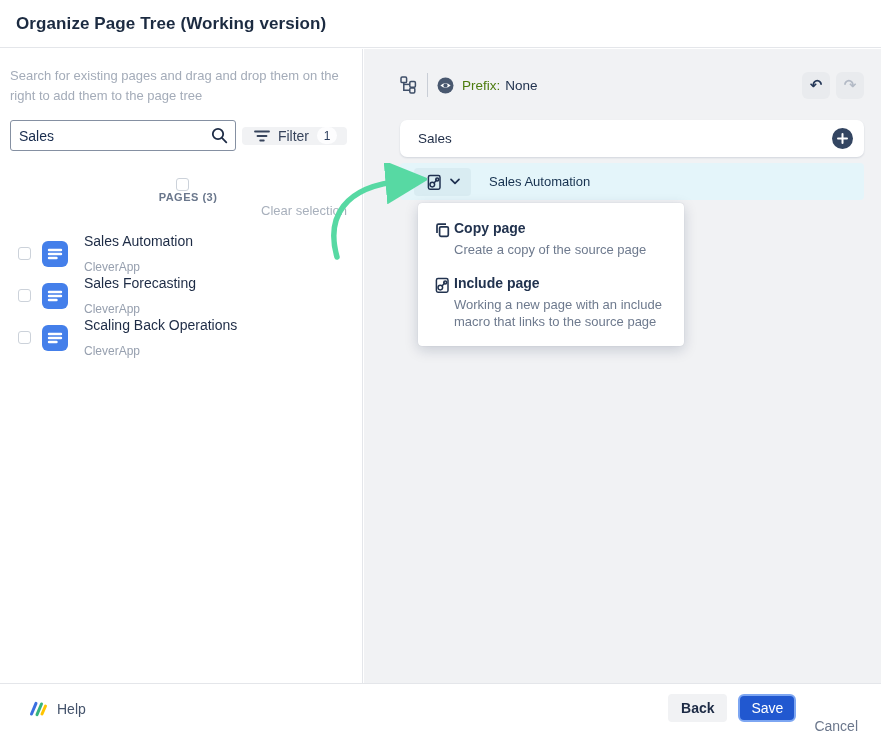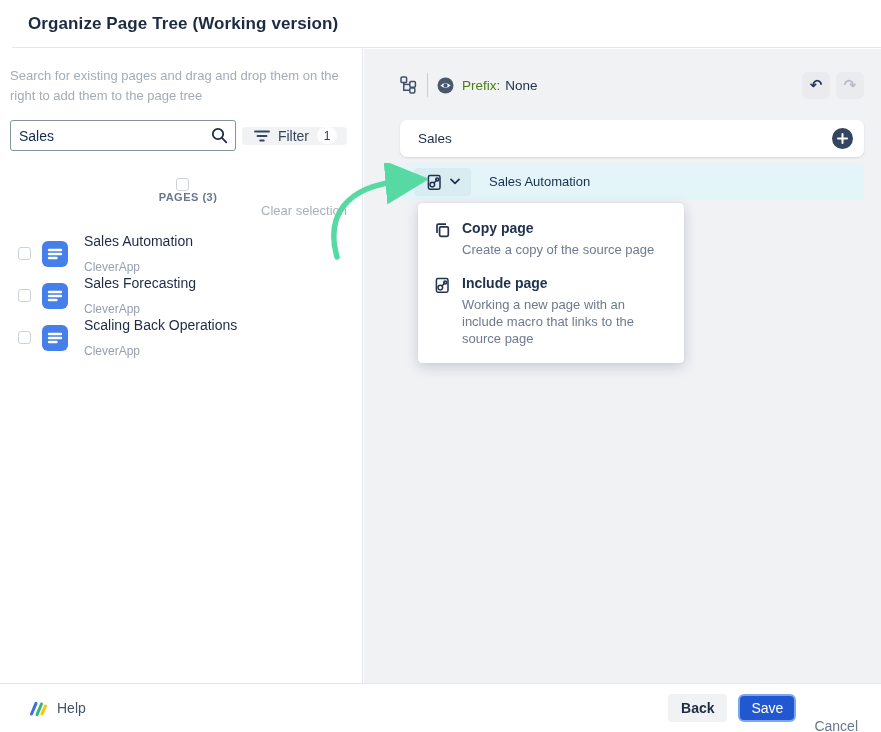--- a/index.html
+++ b/index.html
@@ -1,20 +1,20 @@
 <!DOCTYPE html>
 <html><head>
 <meta charset="utf-8">
 <style>
   * { margin:0; padding:0; box-sizing:border-box; }
   html,body { width:881px; height:732px; background:#fff; font-family:"Liberation Sans", sans-serif; }
   .app { position:relative; width:881px; height:732px; overflow:hidden; background:#fff; }
 
   
-  .header { position:absolute; top:0; left:12px; right:0; height:48px; background:#fff; border-bottom:1px solid #e4e6ea; display:flex; align-items:center; padding-left:16px; }
+  .header { position:absolute; top:0; left:0; right:0; height:48px; background:#fff; border-bottom:1px solid #e4e6ea; display:flex; align-items:center; padding-left:16px; }
   .header h1 { font-size:17px; font-weight:700; color:#1c2b41; letter-spacing:.1px; }
 
   
   .left-panel { position:absolute; top:49px; left:0; width:363px; bottom:49px; background:#fff; border-right:1px solid #e4e6ea; }
   .right-panel { position:absolute; top:49px; left:364px; right:0; bottom:49px; background:#f1f2f4; padding:22px 17px 0 36px; }
 
   
   .helper { margin:17px 14px 0 10px; font-size:13px; line-height:1.5; color:#a4acb9; }
   .search-row { display:flex; align-items:center; margin:15px 15px 0 10px; gap:6px; }
   .search-box { position:relative; flex:1; }
@@ -49,32 +49,32 @@
   .root-card { margin-top:21px; height:37px; background:#fff; border-radius:7px; box-shadow:0 1px 2px rgba(23,43,77,.14); display:flex; align-items:center; padding:0 11px 0 18px; }
   .root-label { font-size:13.5px; color:#1d2b45; }
   .add-btn { margin-left:auto; width:21px; height:21px; border-radius:50%; background:#334561; border:none; display:flex; align-items:center; justify-content:center; cursor:pointer; }
 
   .child-row { margin-top:6px; height:37px; background:#e4f5fa; border-radius:4px; display:flex; align-items:center; padding-left:14px; }
   .mode-btn { width:57px; height:28px; background:#d9ecf2; border:none; border-radius:4px; display:flex; align-items:center; justify-content:center; gap:7px; cursor:pointer; }
   .child-label { font-size:13px; color:#16314f; margin-left:18px; }
 
   
   .menu { position:absolute; left:418px; top:203px; width:266px; background:#fff; border-radius:4px; box-shadow:0 4px 14px rgba(9,30,66,.18), 0 0 1px rgba(9,30,66,.2); padding:17px 16px 15px 15px; z-index:5; }
-  .menu-item { display:flex; gap:11px; cursor:pointer; }
+  .menu-item { display:flex; gap:3px; cursor:pointer; }
   .menu-item + .menu-item { margin-top:16px; }
   .menu-item .mi-icon { flex:none; width:18px; padding-top:1px; }
   .mi-label { font-size:14px; font-weight:700; color:#22334f; }
   .mi-desc { font-size:13px; color:#6e7a8e; line-height:1.3; margin-top:6px; }
 
   
   .annot-arrow { position:absolute; left:323px; top:163px; z-index:6; pointer-events:none; }
 
   
   .footer { position:absolute; left:0; right:0; bottom:0; height:49px; background:#fff; border-top:1px solid #e4e6ea; display:flex; align-items:center; padding:0 23px 0 28px; }
-  .help { display:flex; align-items:center; gap:9px; cursor:pointer; }
+  .help { display:flex; align-items:flex-end; gap:9px; cursor:pointer; }
   .help-label { font-size:14px; color:#44536b; }
   .footer-actions { margin-left:auto; display:flex; align-items:center; }
   .btn-back { background:#f1f2f4; color:#1d2b45; border:none; border-radius:4px; padding:6px 13px; font-size:14px; cursor:pointer; font-family:inherit;font-weight:bold; }
   .btn-save { margin-left:11px; background:#2158d0; color:#fff; border:2px solid #7da6f2; border-radius:6px; padding:4px 11px; font-size:14px; cursor:pointer; font-family:inherit; }
   .btn-cancel { margin-left:18px; background:none; border:none; color:#6b778c; font-size:14px; cursor:pointer; font-family:inherit;margin-top:36px; }
 
   svg { display:block; }
 </style>
 </head>
 <body>

